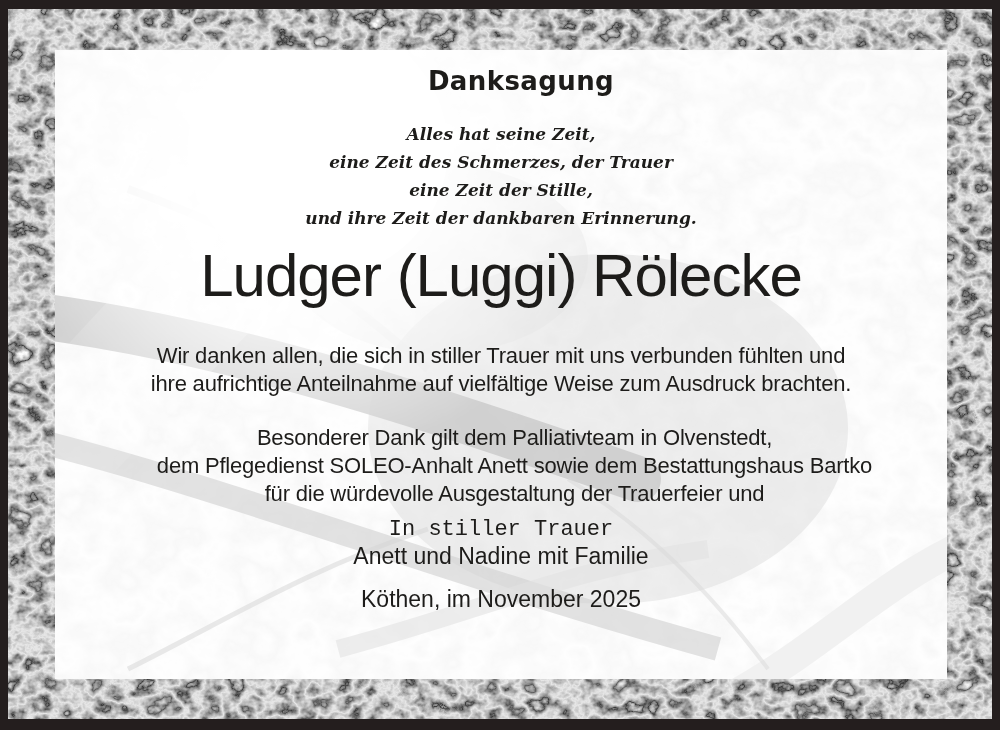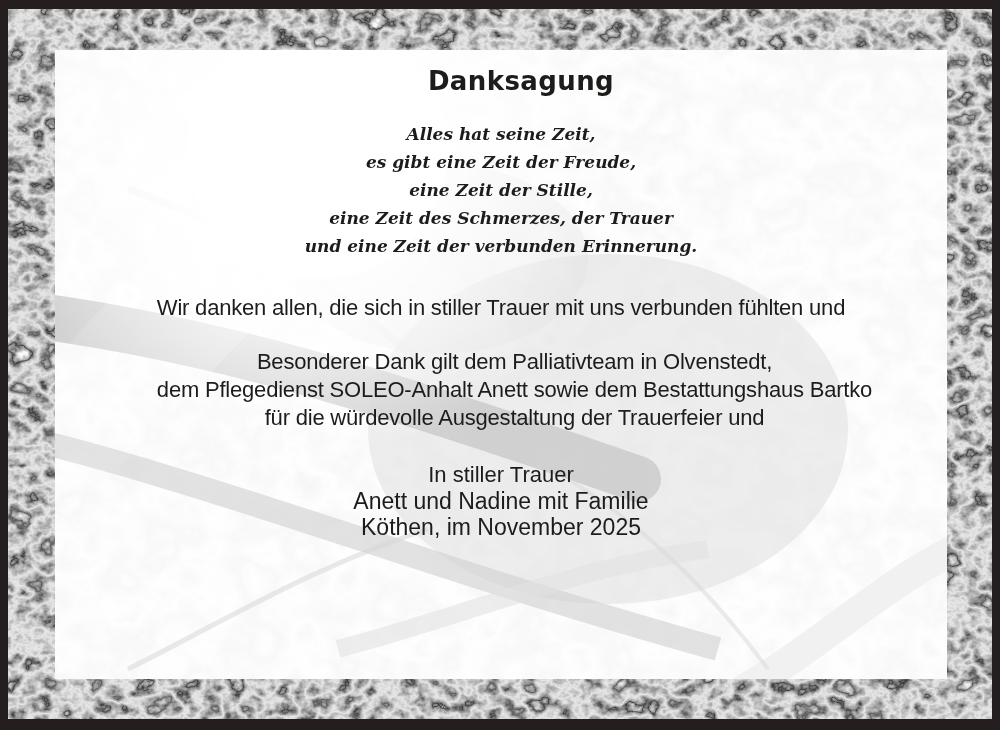--- a/index.html
+++ b/index.html
@@ -33,23 +33,23 @@
   .poem span{display:block;}
   .deceased{
     margin-top:12px;
     font-size:60px;font-weight:400;line-height:64px;letter-spacing:-1px;
     font-family:"Liberation Sans", sans-serif;
   }
   .body-par{font-size:22px;line-height:28px;letter-spacing:-0.2px;}
   .body-par span{display:block;}
   .thanks1{margin-top:34px;}
   .thanks2{margin-top:26px;margin-left:27px;}
-  .closing-line{margin-top:30px;font-size:22px;line-height:26px;}
+  .closing-line{margin-top:9px;font-size:22px;line-height:26px;font-family:Liberation Mono, monospace;}
   .family{font-size:23px;font-weight:400;line-height:26px;}
-  .place-date{font-size:23px;line-height:26px;}
+  .place-date{margin-top:17px;font-size:23px;line-height:26px;}
 </style>
 </head>
 <body>
 
 <div class="stage">
 
   <div class="photo">
     <svg viewBox="0 0 984 710" preserveAspectRatio="none">
       <defs>
         <filter id="leafLight" x="0" y="0" width="100%" height="100%">
@@ -105,29 +105,30 @@
       <rect x="939" y="0" width="45" height="710" filter="url(#leafDark)"></rect>
     </svg>
   </div>
 
   <div class="panel">
 
     <div class="heading">Danksagung</div>
 
     <div class="poem">
       <span>Alles hat seine Zeit,</span>
-      <span>es gibt eine Zeit der Freude,</span>
+      <span>eine Zeit des Schmerzes, der Trauer</span>
       <span>eine Zeit der Stille,</span>
-      <span>eine Zeit des Schmerzes, der Trauer</span>
-      <span>und eine Zeit der verbunden Erinnerung.</span>
+      <span>und ihre Zeit der dankbaren Erinnerung.</span>
     </div>
 
+    <div class="deceased">Ludger (Luggi) Rölecke</div>
 
     <div class="body-par thanks1">
       <span>Wir danken allen, die sich in stiller Trauer mit uns verbunden fühlten und</span>
+      <span>ihre aufrichtige Anteilnahme auf vielfältige Weise zum Ausdruck brachten.</span>
     </div>
 
     <div class="body-par thanks2">
       <span>Besonderer Dank gilt dem Palliativteam in Olvenstedt,</span>
       <span>dem Pflegedienst SOLEO-Anhalt Anett sowie dem Bestattungshaus Bartko</span>
       <span>für die würdevolle Ausgestaltung der Trauerfeier und</span>
     </div>
 
     <div class="closing-line">In stiller Trauer</div>
     <div class="family">Anett und Nadine mit Familie</div>

